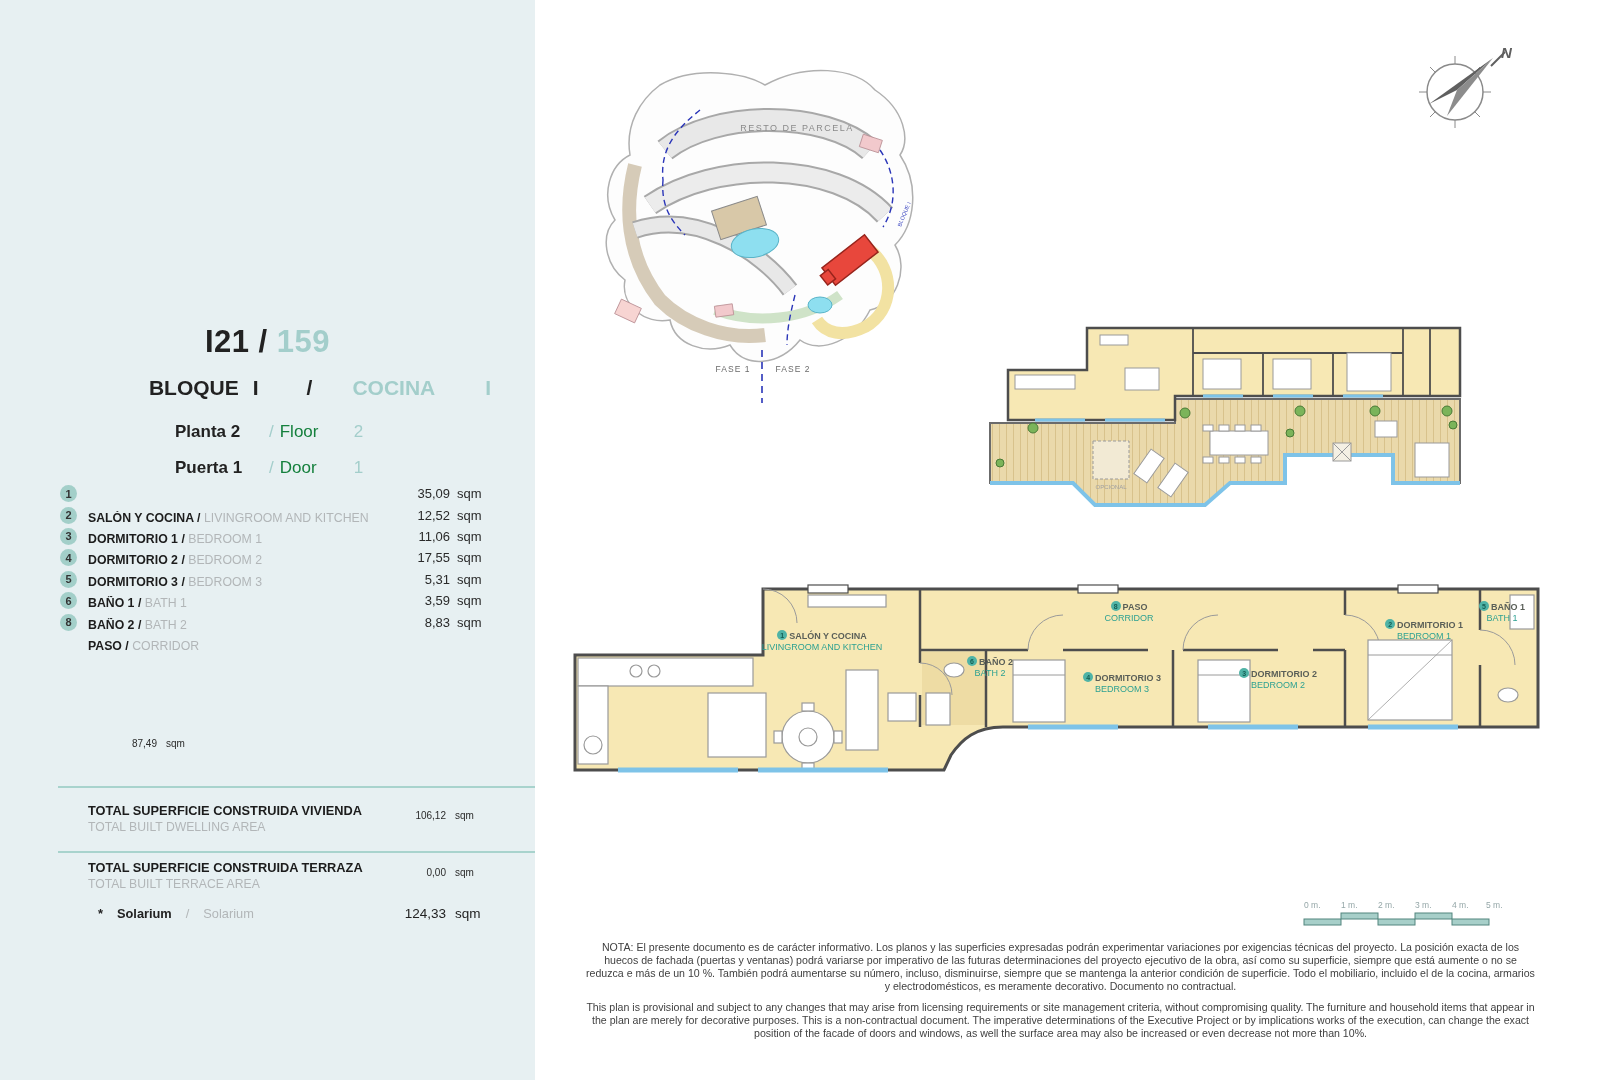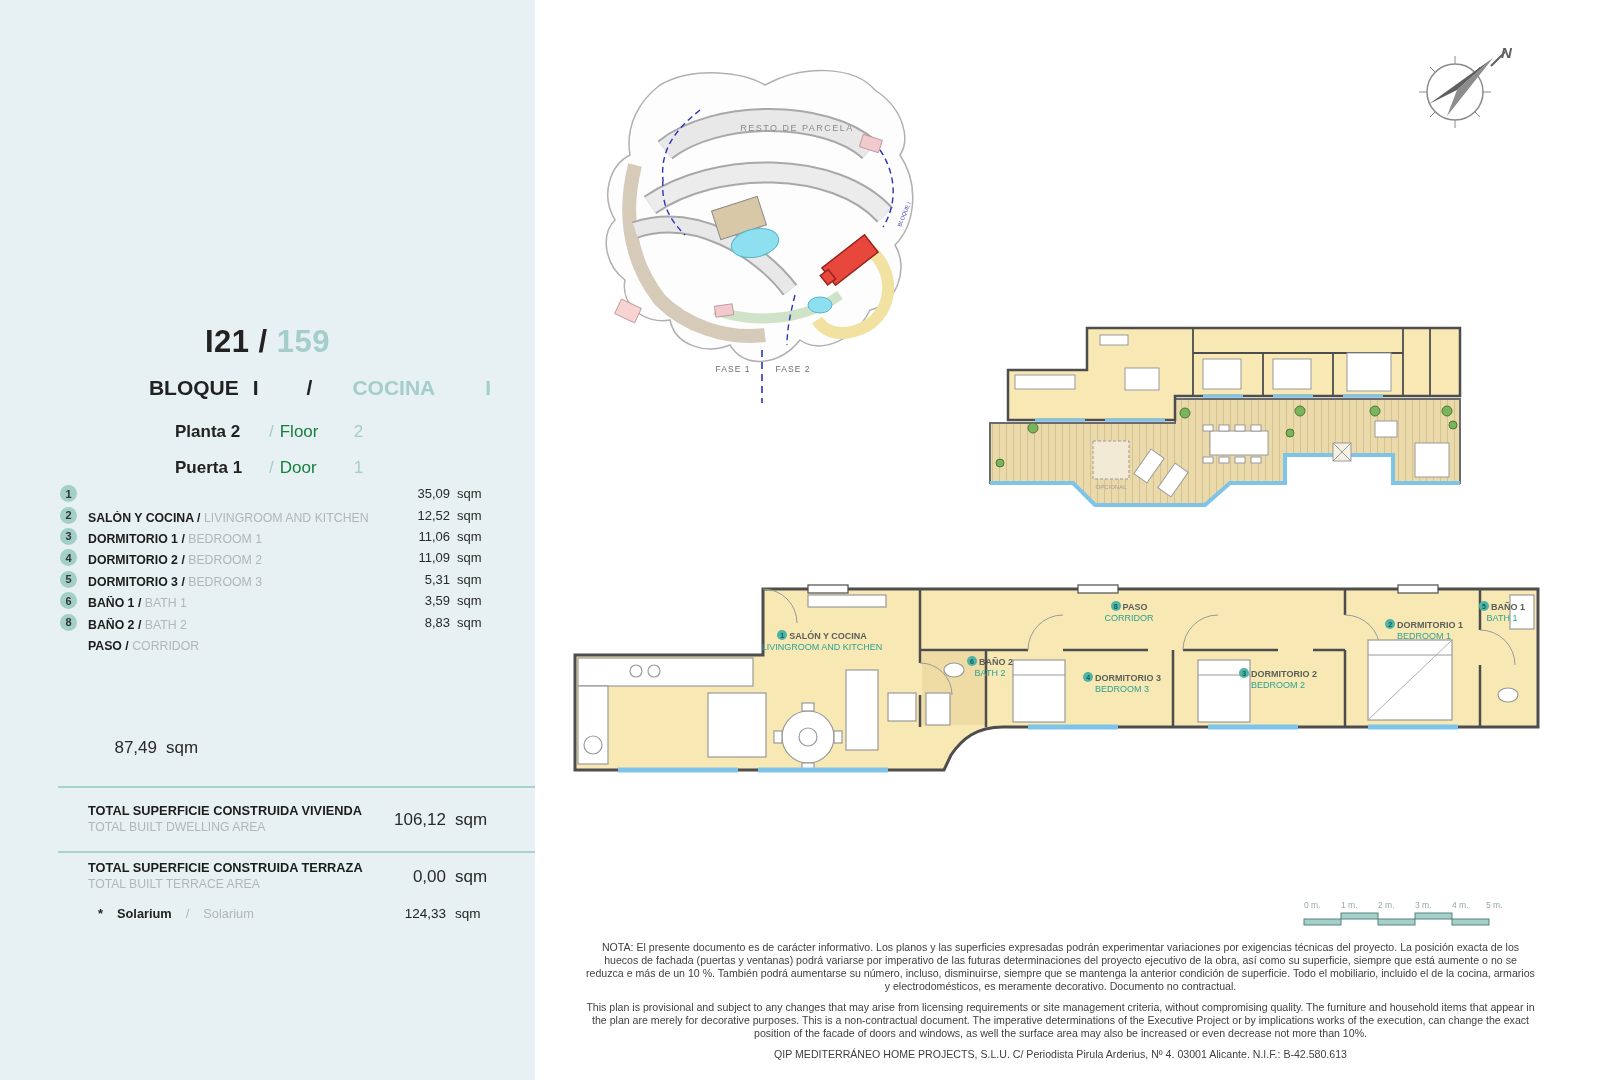--- a/index.html
+++ b/index.html
@@ -28,21 +28,21 @@
   .room-label b{color:#1c1c1c;}
   .room-label .en{color:#b2b6b8;}
   .room-area{flex:0 0 auto;display:flex;width:95px;font-size:13px;color:#2a2a2a;}
   .room-area .val{flex:1;text-align:right;}
   .room-area .unit{width:30px;margin-left:7px;text-align:left;}
 
   .total-row{position:absolute;left:88px;width:399px;display:flex;}
   .total-texts{flex:1 1 auto;}
   .total-es{font-size:12.8px;font-weight:bold;color:#1c1c1c;line-height:16px;}
   .total-en{font-size:12.2px;color:#b2b6b8;line-height:16px;}
-  .total-val{flex:0 0 auto;display:flex;width:110px;font-size:17px;color:#2a2a2a;margin-top:7px;}
+  .total-val{flex:0 0 auto;display:flex;width:110px;font-size:10px;color:#2a2a2a;margin-top:7px;}
   .total-val .val{flex:1;text-align:right;}
   .total-val .unit{width:32px;margin-left:9px;text-align:left;}
   .divider{position:absolute;left:58px;width:477px;height:2px;background:#a8d3cd;}
   .solarium{position:absolute;left:98px;top:906px;width:389px;display:flex;align-items:baseline;font-size:12.8px;}
   .solarium .star{font-weight:bold;}
   .solarium .es{font-weight:bold;margin-left:14px;}
   .solarium .sl{color:#b2b6b8;margin-left:14px;}
   .solarium .en{color:#b2b6b8;margin-left:14px;flex:1 1 auto;}
   .solarium .valwrap{display:flex;width:110px;font-size:13.5px;}
   .solarium .val{flex:1;text-align:right;}
@@ -122,21 +122,21 @@
         <span class="room-label"><b>DORMITORIO 2</b><b> / </b><span class="en">BEDROOM 2</span></span>
         <span class="room-area">
             <span class="val">11,06</span>
             <span class="unit">sqm</span>
           </span>
       </div>
       <div class="room-row">
         <span class="room-num">4</span>
         <span class="room-label"><b>DORMITORIO 3</b><b> / </b><span class="en">BEDROOM 3</span></span>
         <span class="room-area">
-            <span class="val">11,09</span>
+            <span class="val">17,55</span>
             <span class="unit">sqm</span>
           </span>
       </div>
       <div class="room-row">
         <span class="room-num">5</span>
         <span class="room-label"><b>BAÑO 1</b><b> / </b><span class="en">BATH 1</span></span>
         <span class="room-area">
             <span class="val">5,31</span>
             <span class="unit">sqm</span>
           </span>
@@ -452,16 +452,15 @@
       <text x="82" y="11">2 m.</text>
       <text x="119" y="11">3 m.</text>
       <text x="156" y="11">4 m.</text>
       <text x="190" y="11">5 m.</text>
     </g>
   </svg>
 
   <div class="notes">
     <p>NOTA: El presente documento es de carácter informativo. Los planos y las superficies expresadas podrán experimentar variaciones por exigencias técnicas del proyecto. La posición exacta de los huecos de fachada (puertas y ventanas) podrá variarse por imperativo de las futuras determinaciones del proyecto ejecutivo de la obra, así como su superficie, siempre que está aumente o no se reduzca e más de un 10 %. También podrá aumentarse su número, incluso, disminuirse, siempre que se mantenga la anterior condición de superficie. Todo el mobiliario, incluido el de la cocina, armarios y electrodomésticos, es meramente decorativo. Documento no contractual.</p>
     <p>This plan is provisional and subject to any changes that may arise from licensing requirements or site management criteria, without compromising quality. The furniture and household items that appear in the plan are merely for decorative purposes. This is a non-contractual document. The imperative determinations of the Executive Project or by implications works of the execution, can change the exact position of the facade of doors and windows, as well the surface area may also be increased or even decrease not more than 10%.</p>
-    <p>QIP MEDITERRÁNEO HOME PROJECTS, S.L.U. C/ Periodista Pirula Arderius, Nº 4. 03001 Alicante. N.I.F.: B-42.580.613</p>
   </div>
 
 </div>
 
 </body></html>

